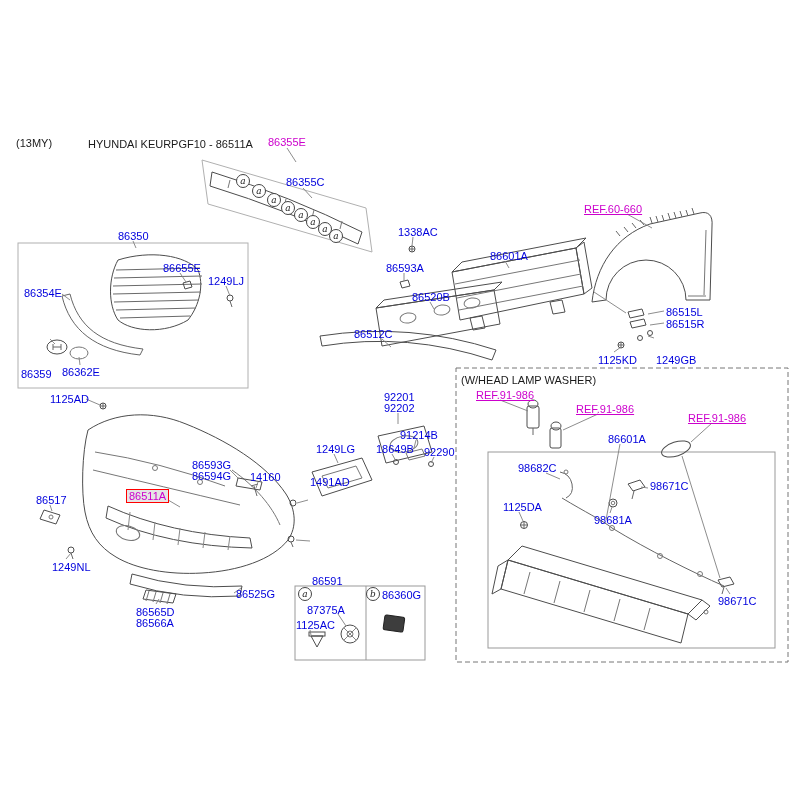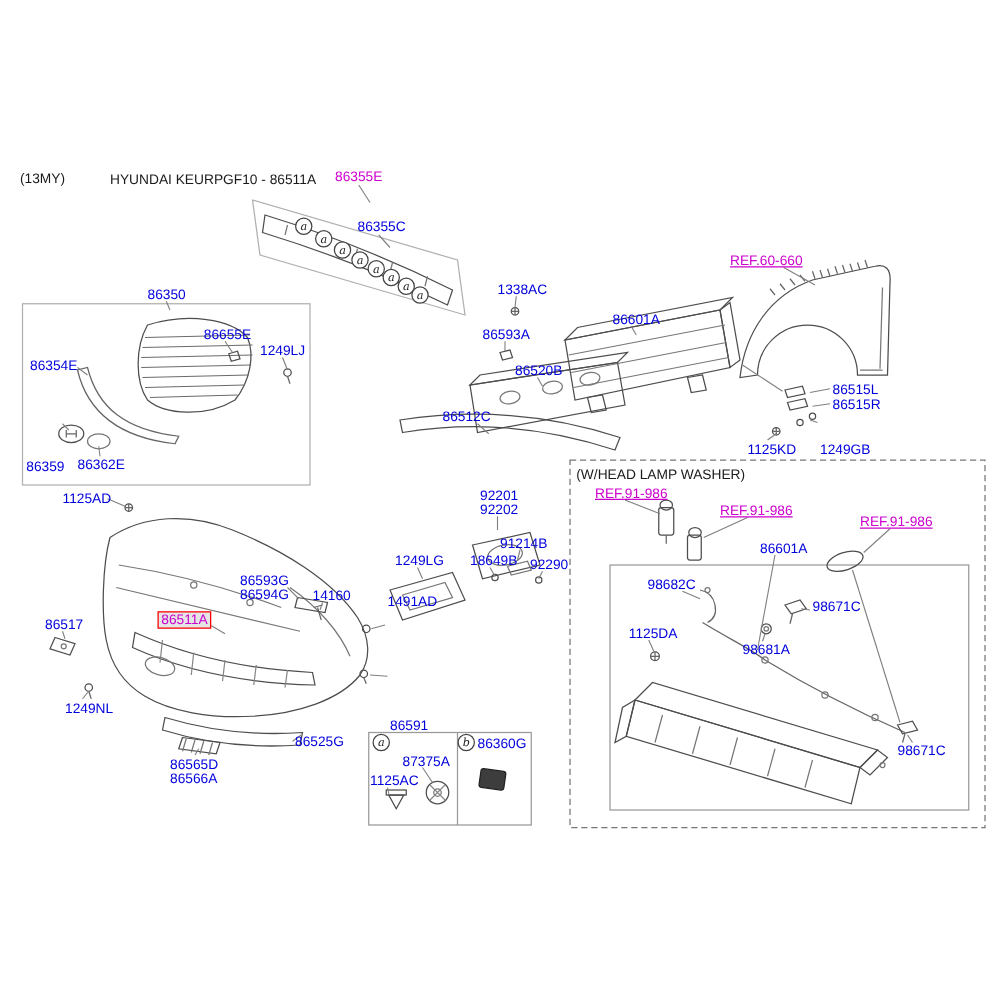--- a/index.html
+++ b/index.html
@@ -288,18 +288,18 @@
       <div class="label note" style="left: 461px; top: 374px;">(W/HEAD LAMP WASHER)</div>
       <div class="label ref" style="left: 476px; top: 389px;">REF.91-986</div>
       <div class="label ref" style="left: 576px; top: 403px;">REF.91-986</div>
       <div class="label ref" style="left: 688px; top: 412px;">REF.91-986</div>
       <div class="label part" style="left: 608px; top: 433px;">86601A</div>
       <div class="label part" style="left: 518px; top: 462px;">98682C</div>
       <div class="label part" style="left: 650px; top: 480px;">98671C</div>
       <div class="label part" style="left: 503px; top: 501px;">1125DA</div>
       <div class="label part" style="left: 594px; top: 514px;">98681A</div>
       <div class="label part" style="left: 718px; top: 595px;">98671C</div>
-      <div class="label part" style="left: 322px; top: 604px;">87375A</div>
+      <div class="label part" style="left: 307px; top: 604px;">87375A</div>
       <div class="label part" style="left: 296px; top: 619px;">1125AC</div>
       <div class="label part" style="left: 382px; top: 589px;">86360G</div>
     </div>
 
 </div>
 
 </body></html>

